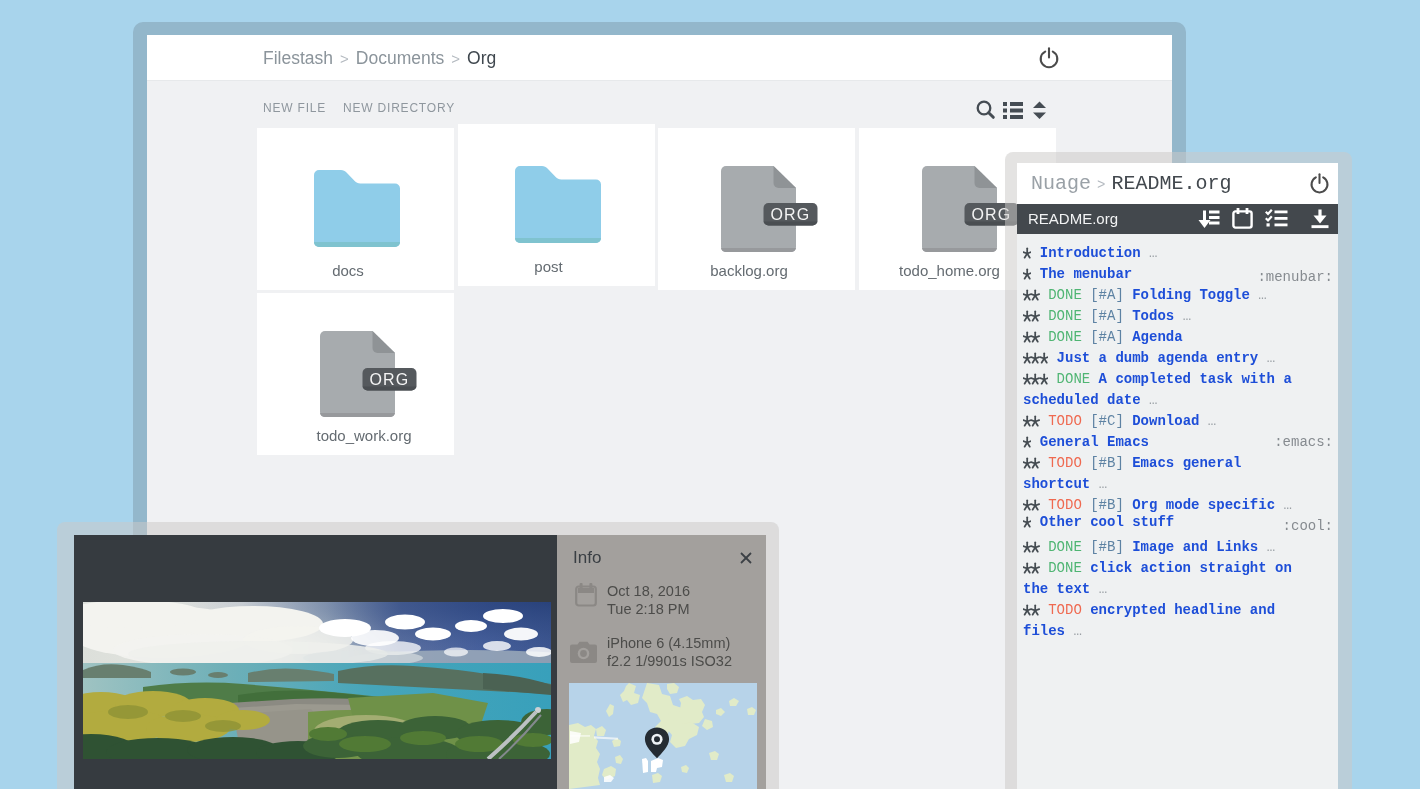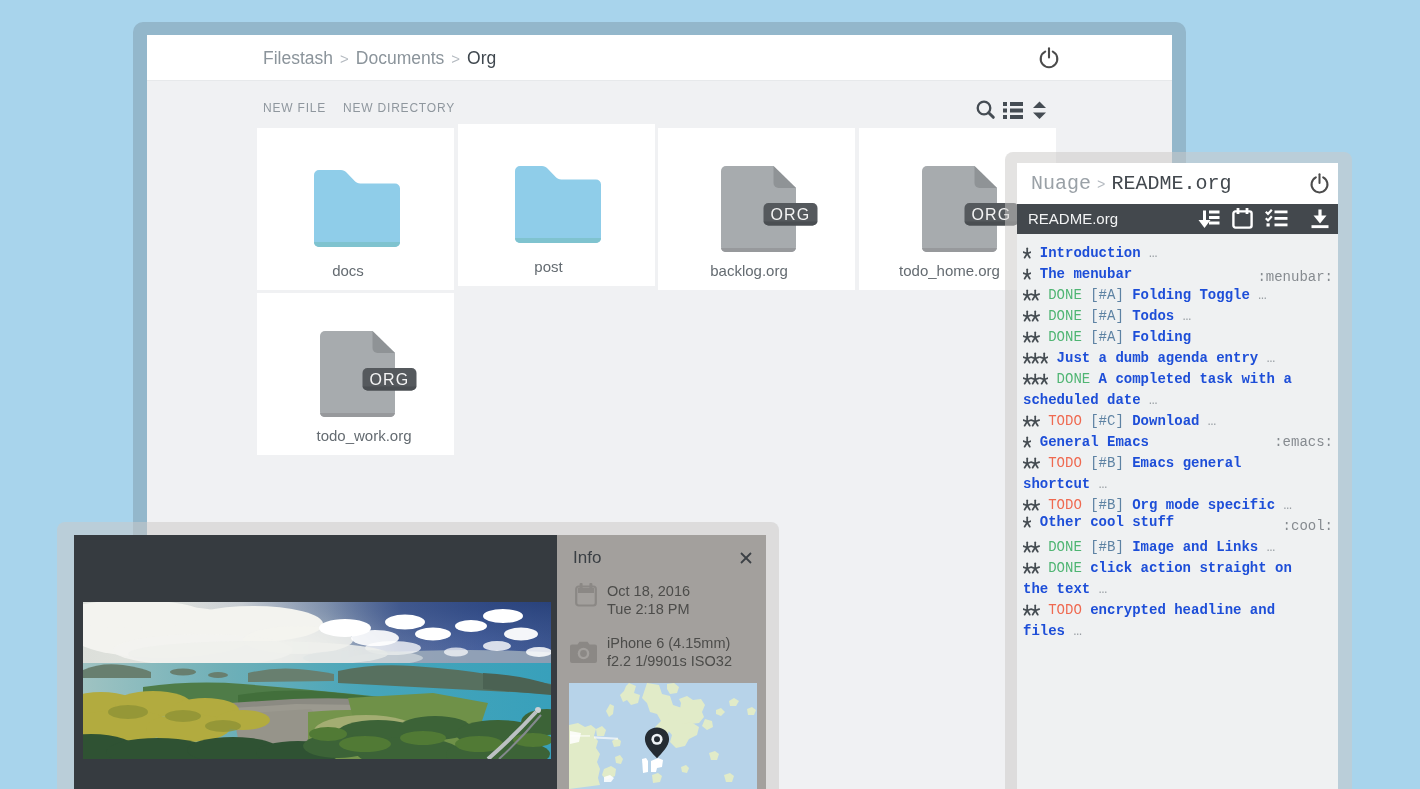--- a/index.html
+++ b/index.html
@@ -406,21 +406,21 @@
         <line x1="4.2" y1="7" x2="6.8" y2="11.2"></line>
       </g>
     </svg><svg class="star" viewBox="0 0 8.4 13">
       <g stroke="#454c52" stroke-width="1.75" stroke-linecap="round">
         <line x1="4.2" y1="7" x2="4.2" y2="1.8"></line>
         <line x1="4.2" y1="7" x2="8.2" y2="5.6"></line>
         <line x1="4.2" y1="7" x2="0.2" y2="5.6"></line>
         <line x1="4.2" y1="7" x2="1.6" y2="11.2"></line>
         <line x1="4.2" y1="7" x2="6.8" y2="11.2"></line>
       </g>
-    </svg> <span class="done">DONE</span> <span class="prio">[#A]</span> <span class="hl">Folding</span></div>
+    </svg> <span class="done">DONE</span> <span class="prio">[#A]</span> <span class="hl">Agenda</span></div>
 <div class="oline" style="top:347.5px;"><svg class="star" viewBox="0 0 8.4 13">
       <g stroke="#454c52" stroke-width="1.75" stroke-linecap="round">
         <line x1="4.2" y1="7" x2="4.2" y2="1.8"></line>
         <line x1="4.2" y1="7" x2="8.2" y2="5.6"></line>
         <line x1="4.2" y1="7" x2="0.2" y2="5.6"></line>
         <line x1="4.2" y1="7" x2="1.6" y2="11.2"></line>
         <line x1="4.2" y1="7" x2="6.8" y2="11.2"></line>
       </g>
     </svg><svg class="star" viewBox="0 0 8.4 13">
       <g stroke="#454c52" stroke-width="1.75" stroke-linecap="round">

